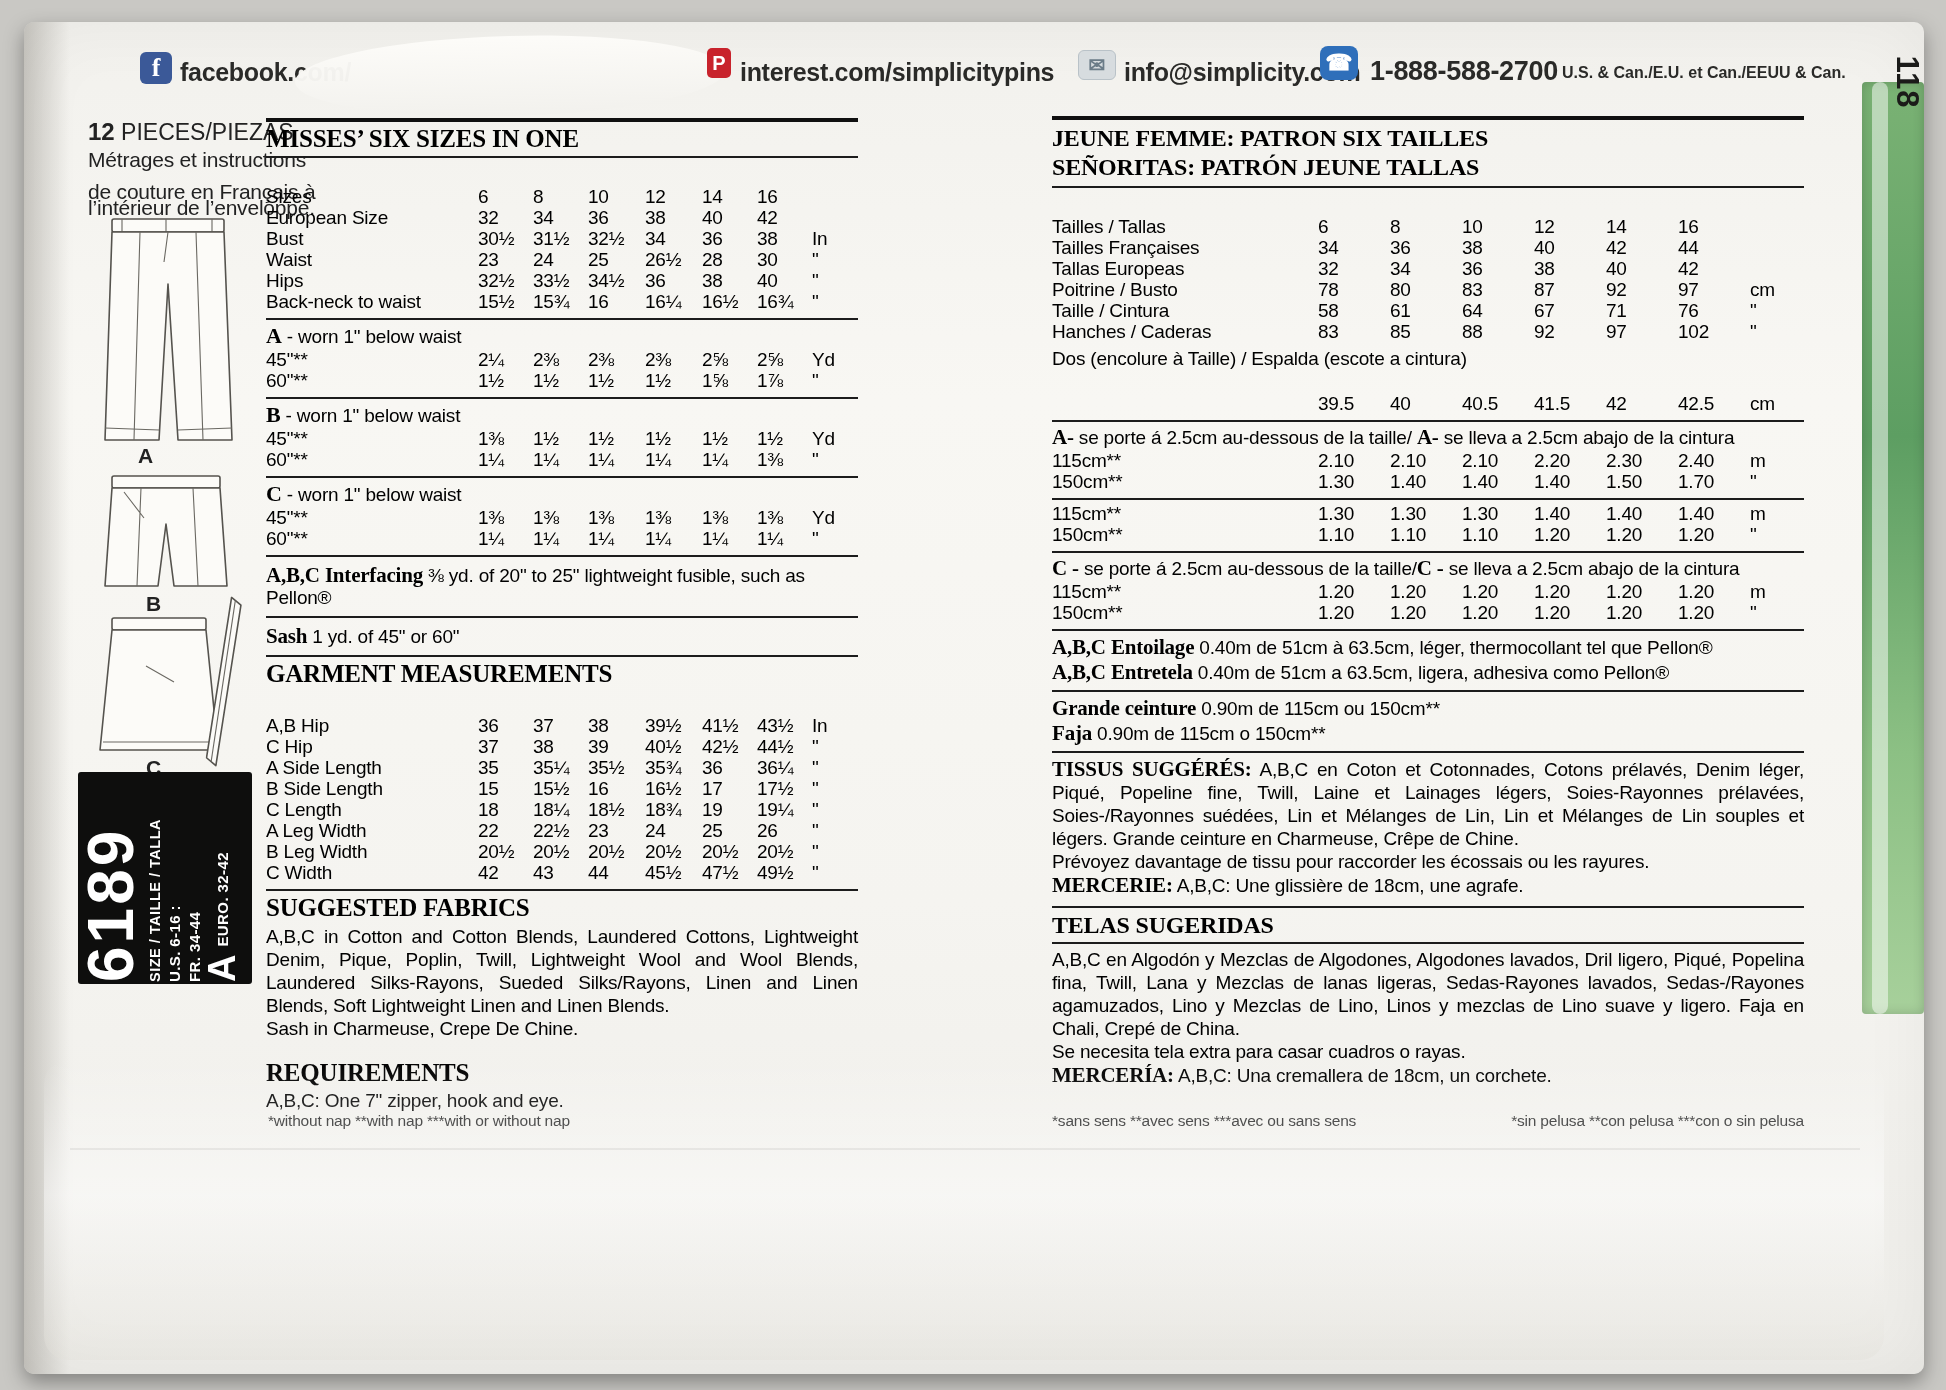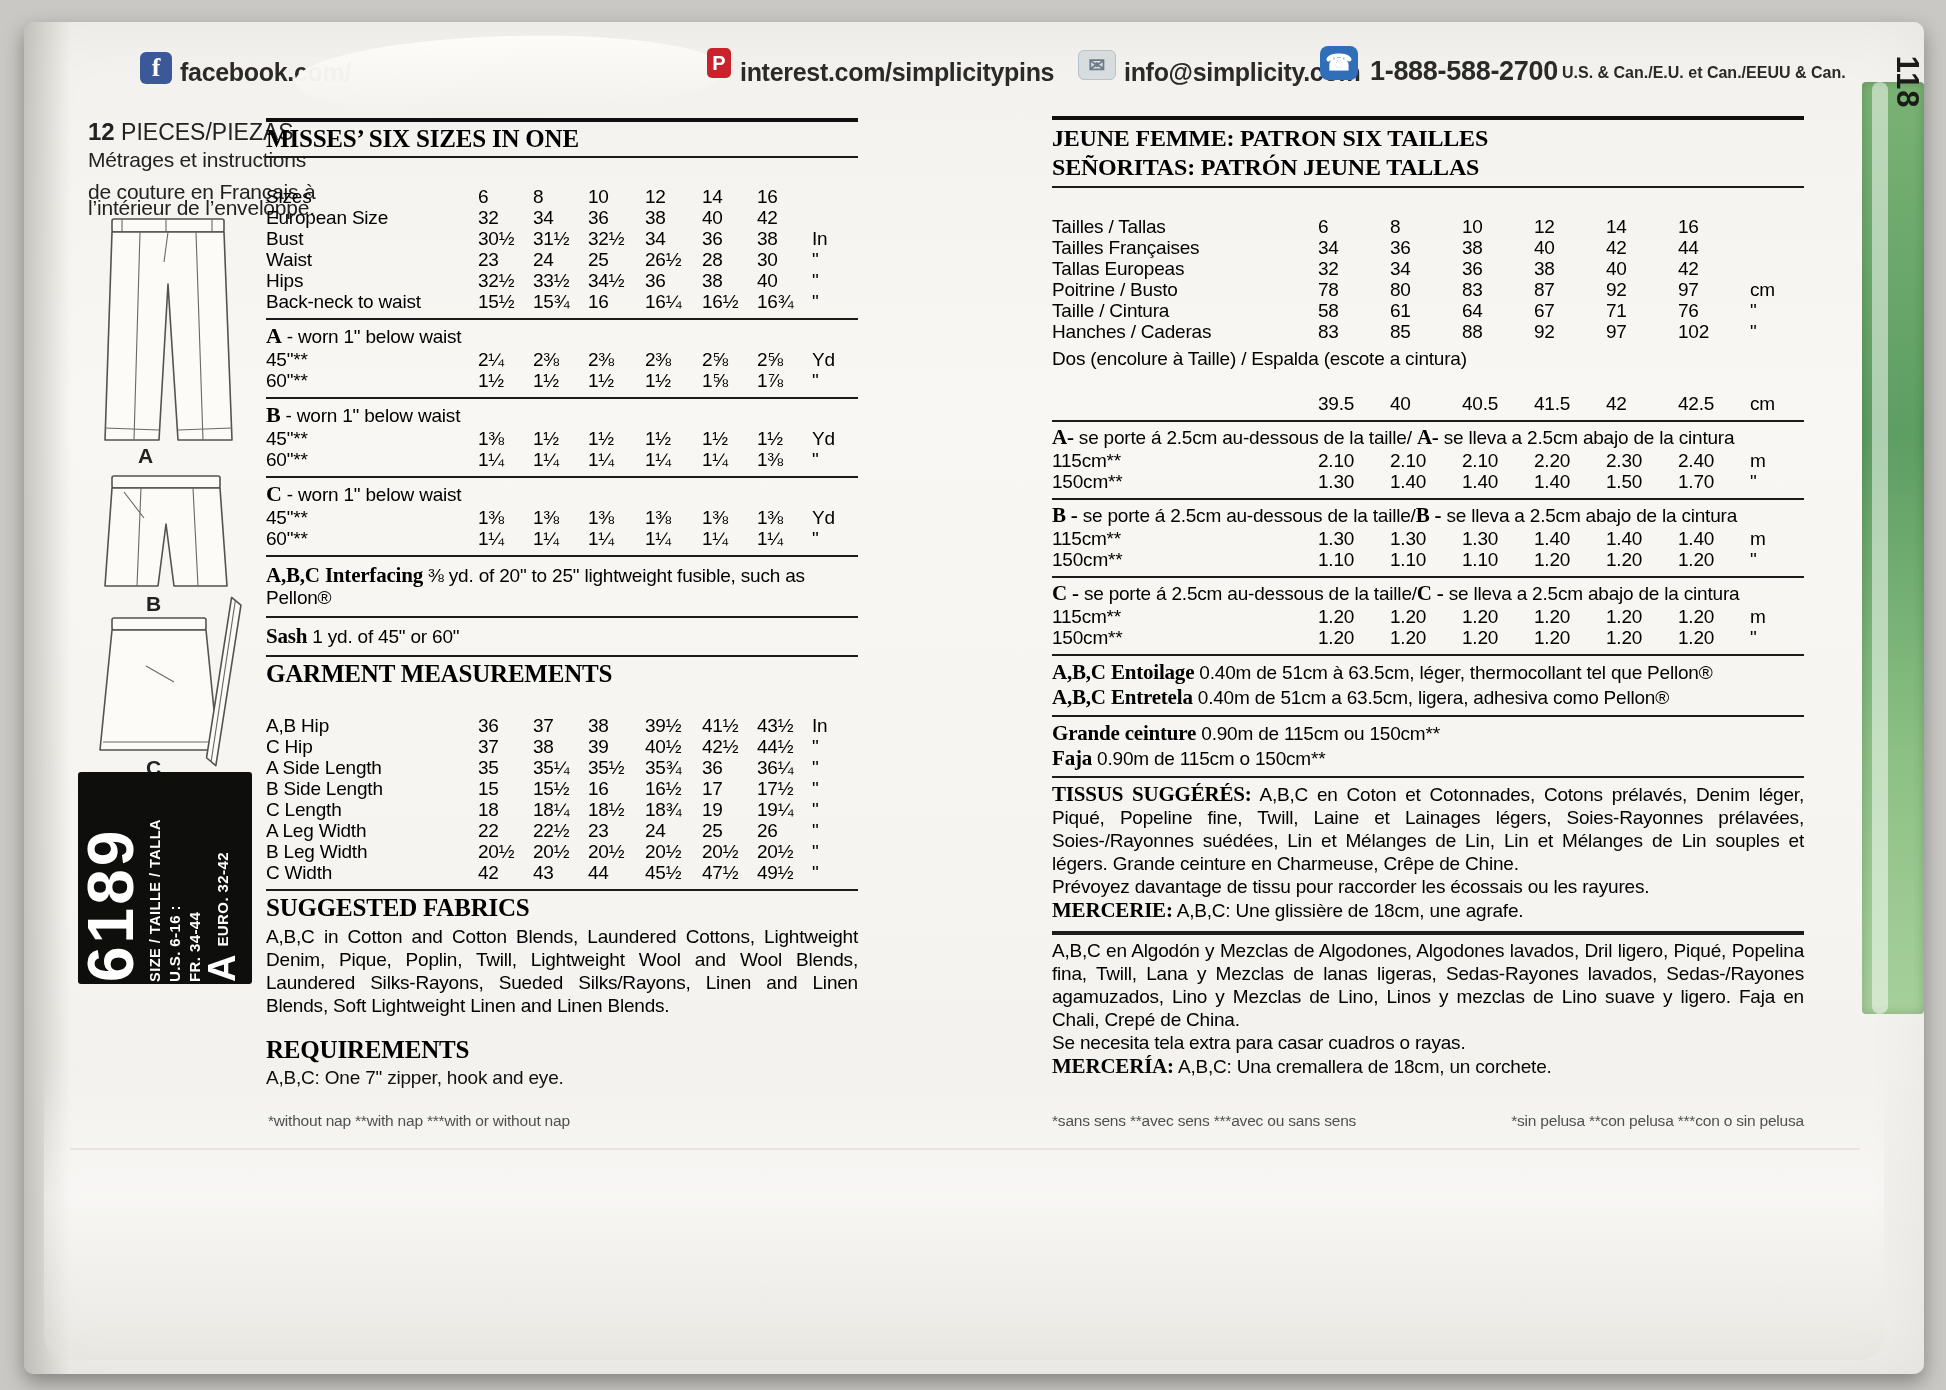--- a/index.html
+++ b/index.html
@@ -377,20 +377,21 @@
         <span class="tval">44</span>
         <span class="tval">45½</span>
         <span class="tval">47½</span>
         <span class="tval">49½</span>
         <span class="tunit">"</span>
       </div>
     </div>
   <div class="rule2"></div>
   <div class="col-title">SUGGESTED FABRICS</div>
   <div class="para" style="line-height:23px;">A,B,C in Cotton and Cotton Blends, Laundered Cottons, Lightweight Denim, Pique, Poplin, Twill, Lightweight Wool and Wool Blends, Laundered Silks-Rayons, Sueded Silks/Rayons, Linen and Linen Blends, Soft Lightweight Linen and Linen Blends.</div>
+  <div style="line-height:23px;">Sash in Charmeuse, Crepe De Chine.</div>
   <div class="gap16"></div>
   <div class="col-title">REQUIREMENTS</div>
   <div>A,B,C: One 7" zipper, hook and eye.</div>
 </div>
 
 <div class="col col-intl">
   <div class="rule4"></div>
   <div class="intl-title" style="padding-top:4px;">JEUNE FEMME: PATRON SIX TAILLES</div>
   <div class="intl-title" style="padding-bottom:4px;">SEÑORITAS: PATRÓN JEUNE TALLAS</div>
   <div class="rule2"></div>
@@ -490,21 +491,20 @@
           <span class="tval">1.40</span>
           <span class="tval">1.40</span>
           <span class="tval">1.50</span>
           <span class="tval">1.70</span>
           <span class="tunit">"</span>
         </div>
       </div>
   </div>
   <div class="rule2"></div>
   <div class="sec">
-    <div class="intl-sechead"><span class="bserif">B -</span><span> se porte á 2.5cm au-dessous de la taille/</span><span class="bserif">B -</span><span> se lleva a 2.5cm abajo de la cintura</span></div>
     <div>
         <div class="trow trow-intl">
           <span class="tlabel">115cm**</span>
           <span class="tval">1.30</span>
           <span class="tval">1.30</span>
           <span class="tval">1.30</span>
           <span class="tval">1.40</span>
           <span class="tval">1.40</span>
           <span class="tval">1.40</span>
           <span class="tunit">m</span>
@@ -552,20 +552,21 @@
   <div class="mixline" style="padding:1px 0 6px;"><span class="bserif">A,B,C Entretela</span><span> 0.40m de 51cm a 63.5cm, ligera, adhesiva como Pellon®</span></div>
   <div class="rule2"></div>
   <div class="mixline" style="padding:5px 0 1px;"><span class="bserif">Grande ceinture</span><span> 0.90m de 115cm ou 150cm**</span></div>
   <div class="mixline" style="padding:1px 0 6px;"><span class="bserif">Faja</span><span> 0.90m de 115cm o 150cm**</span></div>
   <div class="rule2"></div>
   <div class="para" style="padding-top:5px;line-height:23px;"><span class="bserif">TISSUS SUGGÉRÉS:</span><span> A,B,C en Coton et Cotonnades, Cotons prélavés, Denim léger, Piqué, Popeline fine, Twill, Laine et Lainages légers, Soies-Rayonnes prélavées, Soies-/Rayonnes suédées, Lin et Mélanges de Lin, Lin et Mélanges de Lin souples et légers. Grande ceinture en Charmeuse, Crêpe de Chine.</span></div>
   <div style="line-height:23px;">Prévoyez davantage de tissu pour raccorder les écossais ou les rayures.</div>
   <div style="line-height:24px;"><span class="bserif">MERCERIE:</span><span> A,B,C: Une glissière de 18cm, une agrafe.</span></div>
   <div class="gap8"></div>
   <div class="rule2"></div>
+  <div class="col-title" style="font-size:24px;">TELAS SUGERIDAS</div>
   <div class="rule2"></div>
   <div class="para" style="padding-top:4px;line-height:23px;">A,B,C en Algodón y Mezclas de Algodones, Algodones lavados, Dril ligero, Piqué, Popelina fina, Twill, Lana y Mezclas de lanas ligeras, Sedas-Rayones lavados, Sedas-/Rayones agamuzados, Lino y Mezclas de Lino, Linos y mezclas de Lino suave y ligero. Faja en Chali, Crepé de China.</div>
   <div style="line-height:23px;">Se necesita tela extra para casar cuadros o rayas.</div>
   <div style="line-height:24px;"><span class="bserif">MERCERÍA:</span><span> A,B,C: Una cremallera de 18cm, un corchete.</span></div>
 </div>
 
 <div class="footnote fn-mid">*without nap     **with nap     ***with or without nap</div>
 <div class="footnote fn-intl">
   <span>*sans sens  **avec sens  ***avec ou sans sens</span>
   <span>*sin pelusa  **con pelusa  ***con o sin pelusa</span>

